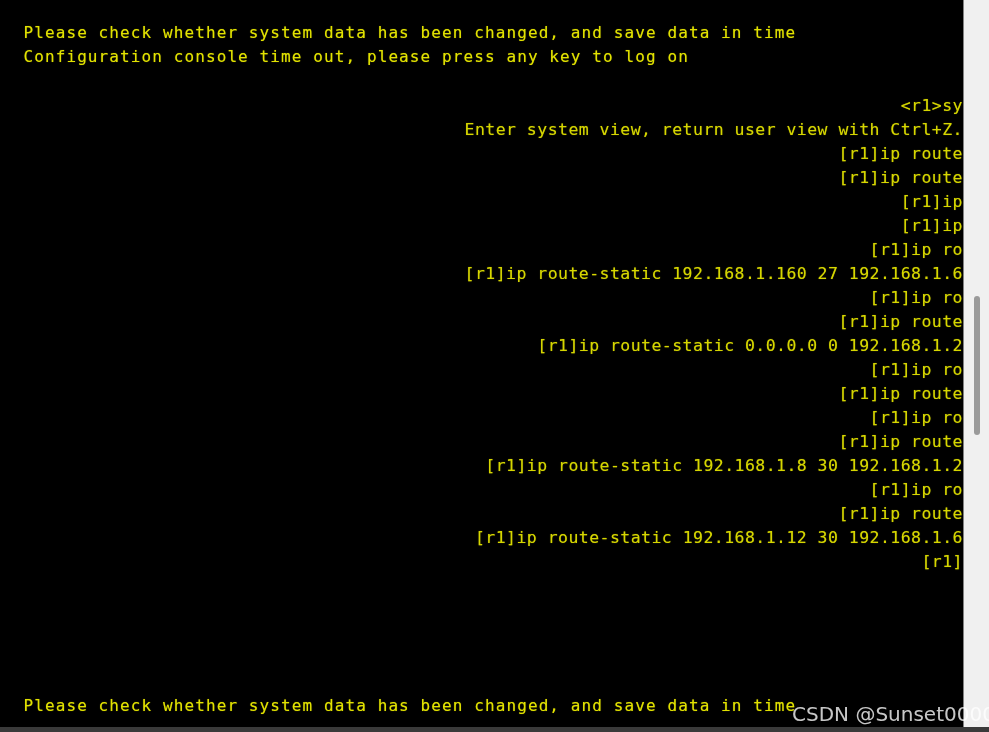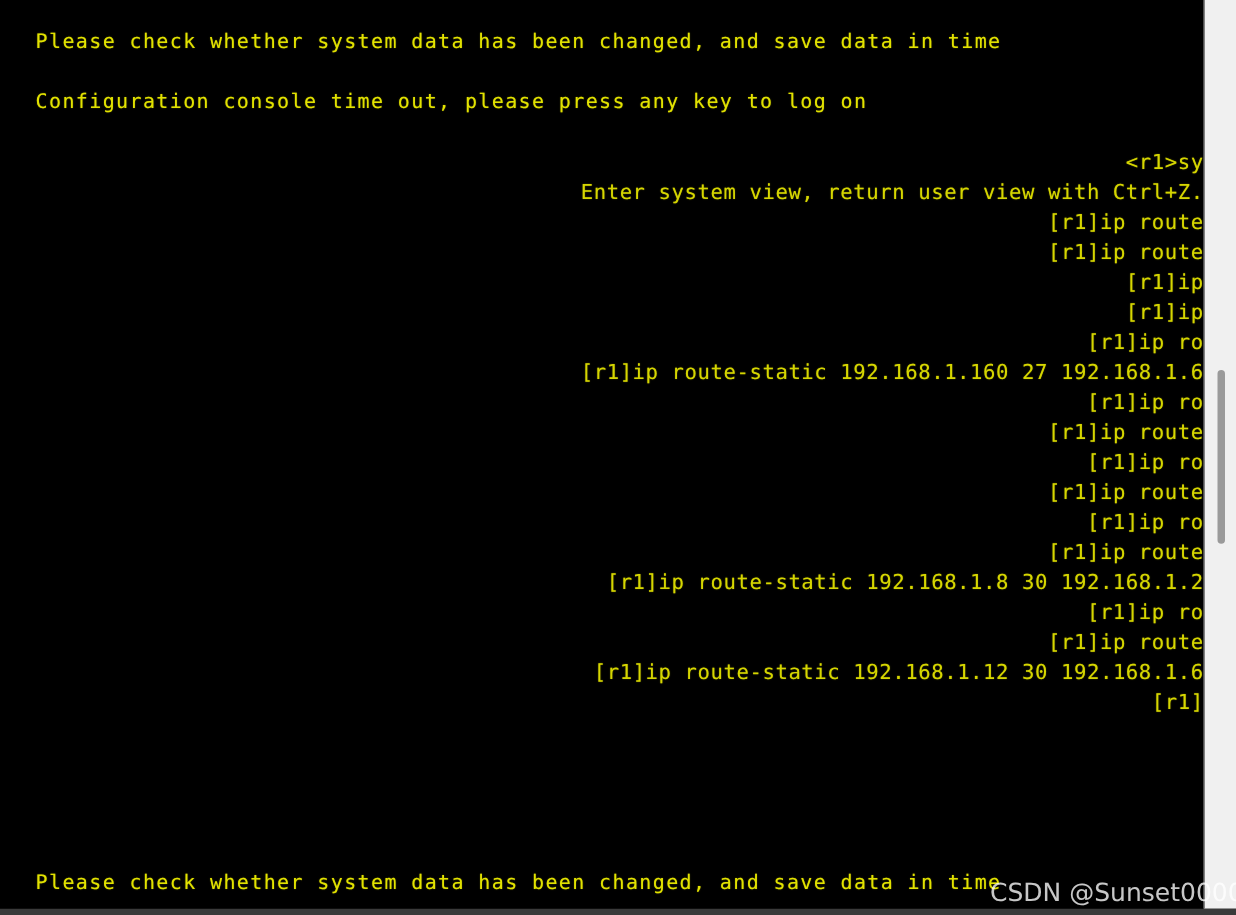--- a/index.html
+++ b/index.html
@@ -35,37 +35,36 @@
   }
 
   .term-line {
     color: #d6d600;
     font-family: "DejaVu Sans Mono", "Liberation Mono", monospace;
     font-size: 16.5px;
     line-height: 24px;
     height: 24px;
     white-space: pre;
     letter-spacing: 0.45px;
-    padding-left: 7px;
+    padding-left: 2px;
     text-shadow: 0 0 1px rgba(214,214,0,0.55);
   }
 
   
   .term-line.notice {
     color: #e2e200;
     font-size: 16px;
     letter-spacing: 1.1px;
   }
 
   
   #notice-block {
     padding-top: 21px;
   }
   #notice-block .term-line + .term-line {
-    margin-top: 24px;
   }
 
   #session-block {
     padding-top: 25px;
     text-align: right;
   }
 
   #bottom-notice {
     position: absolute;
     left: 0;
@@ -134,20 +133,21 @@
       <div class="term-line">&lt;r1&gt;sy</div>
       <div class="term-line">Enter system view, return user view with Ctrl+Z.</div>
       <div class="term-line">[r1]ip route</div>
       <div class="term-line">[r1]ip route</div>
       <div class="term-line">[r1]ip</div>
       <div class="term-line">[r1]ip</div>
       <div class="term-line">[r1]ip ro</div>
       <div class="term-line">[r1]ip route-static 192.168.1.160 27 192.168.1.6</div>
       <div class="term-line">[r1]ip ro</div>
       <div class="term-line">[r1]ip route</div>
+      <div class="term-line">[r1]ip route-static 0.0.0.0 0 192.168.1.2</div>
       <div class="term-line">[r1]ip ro</div>
       <div class="term-line">[r1]ip route</div>
       <div class="term-line">[r1]ip ro</div>
       <div class="term-line">[r1]ip route</div>
       <div class="term-line">[r1]ip route-static 192.168.1.8 30 192.168.1.2</div>
       <div class="term-line">[r1]ip ro</div>
       <div class="term-line">[r1]ip route</div>
       <div class="term-line">[r1]ip route-static 192.168.1.12 30 192.168.1.6</div>
       <div class="term-line">[r1]</div>
     </div>

